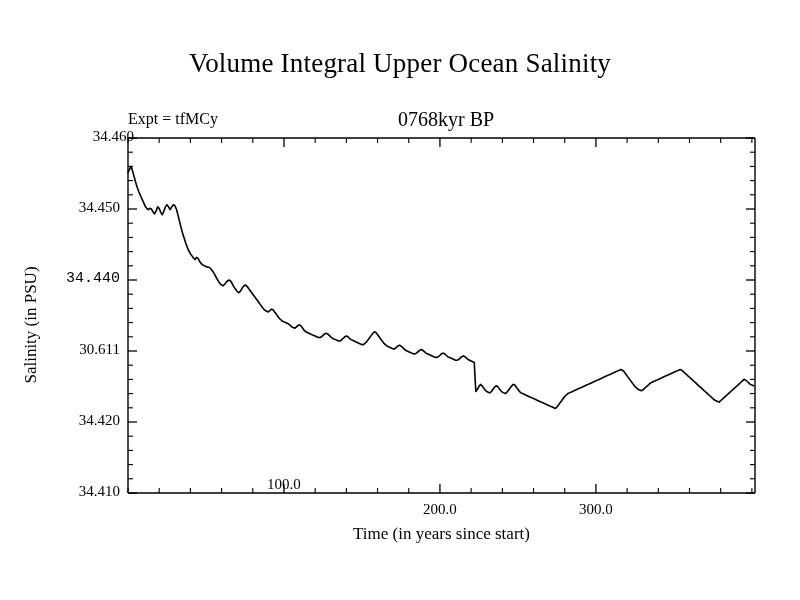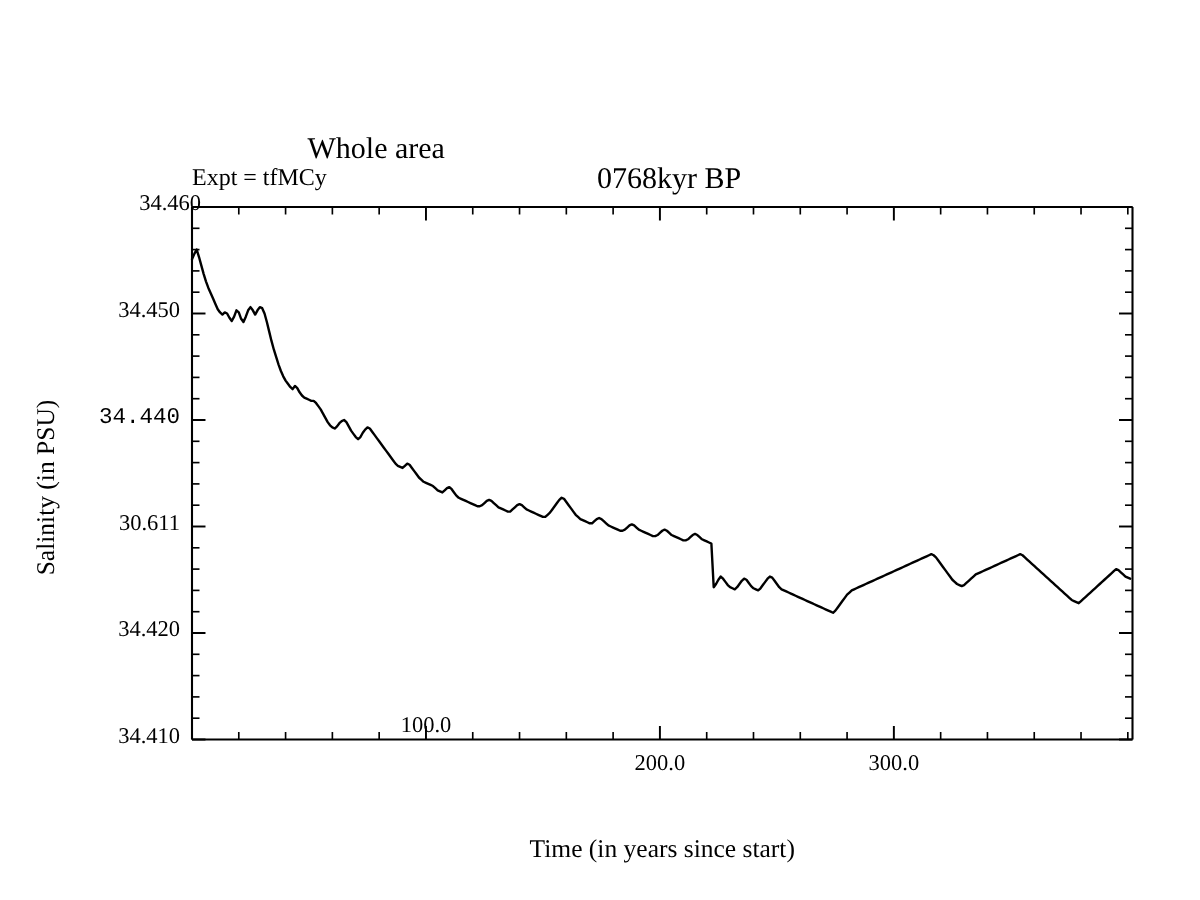--- a/index.html
+++ b/index.html
@@ -69,21 +69,20 @@
     white-space: nowrap;
   }
   #x-axis-title {
     position: absolute;
     left: 128px;
     top: 524px;
     width: 627px;
     text-align: center;
     font-size: 17px;
     white-space: nowrap;
-    margin-top: 32px;
   }
 
   
   #plot-wrap {
     position: absolute;
     left: 0;
     top: 0;
     width: 800px;
     height: 600px;
   }
@@ -101,21 +100,21 @@
     font-size: 15px;
     white-space: nowrap;
   }
   svg { display: block; }
 </style>
 </head>
 <body>
 
 <div id="page">
 
-  <div id="subtitle-area">Whole area</div>
+  <div id="main-title">Volume Integral Upper Ocean Salinity</div>
   <div id="expt-label">Expt = tfMCy</div>
   <div id="period-label">0768kyr BP</div>
 
   <div id="y-axis-title">Salinity (in PSU)</div>
   <div id="x-axis-title">Time (in years since start)</div>
 
   <div id="plot-wrap">
     <svg id="plot-svg" width="800" height="600">
       <g id="axis-frame">
           <line x1="128" y1="138" x2="128" y2="493" stroke="#000000" stroke-width="1.4"></line>

